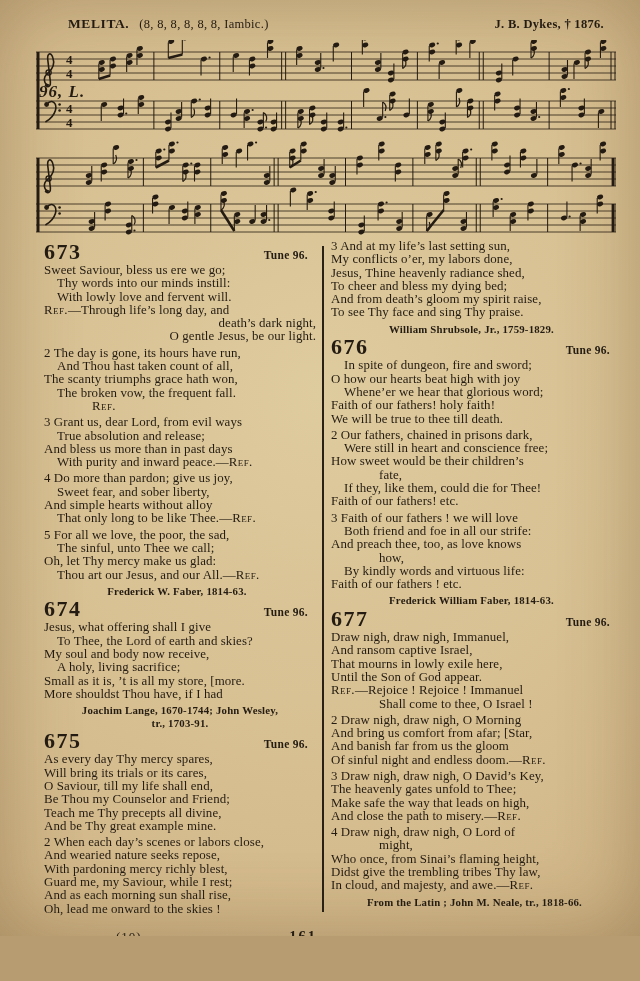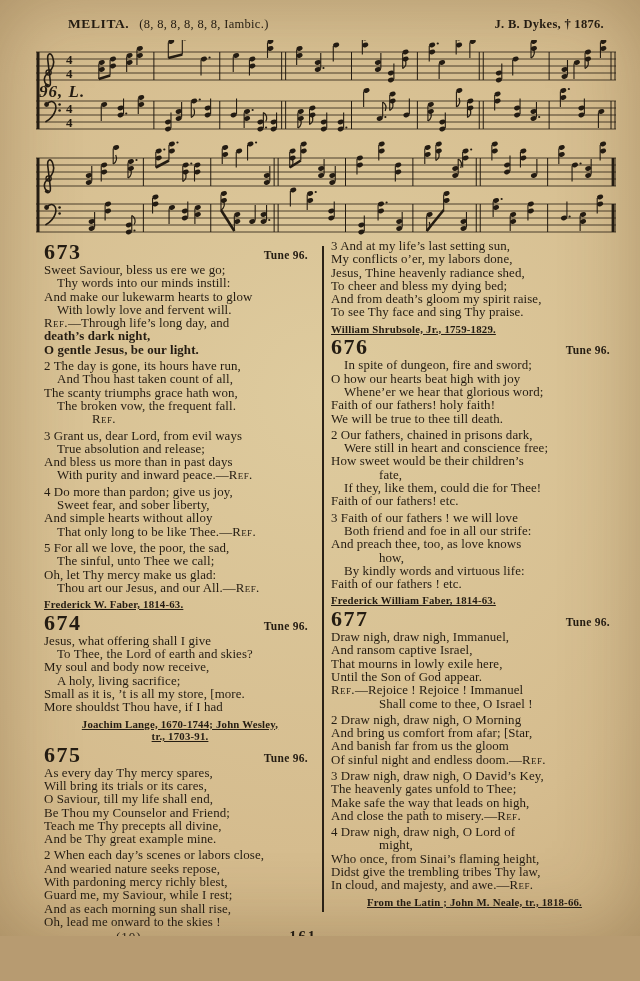--- a/index.html
+++ b/index.html
@@ -28,25 +28,25 @@
   .colL{width:272px;overflow:hidden;}
   .divider{width:2px;background:#2a2116;margin:6px 7px 24px 6px;}
   .colR{flex:1;overflow:hidden;}
   .hymn-heading{display:flex;justify-content:space-between;align-items:baseline;margin:1px 0 2px;}
   .hymn-number{font-size:22px;line-height:21px;font-weight:bold;letter-spacing:1.5px;}
   .tune-label{font-size:11.5px;font-weight:bold;padding-right:8px;letter-spacing:.3px;}
   .stanza{margin:0 0 3px 0;}
   .line{font-size:12.9px;line-height:13.3px;white-space:nowrap;letter-spacing:.1px;}
   .i1{padding-left:13px;}
   .i2{padding-left:48px;white-space:normal;}
-  .ctr{text-align:left;white-space:normal;font-weight:bold;}
+  .ctr{text-align:right;white-space:normal;}
   .ref{font-variant:small-caps;letter-spacing:.4px;}
   .attr{font-size:10.8px;line-height:12.6px;font-weight:bold;letter-spacing:.2px;}
-  .attr.r{text-align:left;padding-right:6px;text-decoration:underline;}
-  .attr.c{text-align:center;text-decoration:underline;}
+  .attr.r{text-align:center;padding-right:6px;}
+  .attr.c{text-align:center;}
   
   .sig{position:absolute;left:116px;top:929px;font-size:13px;letter-spacing:1px;}
   .pageno{position:absolute;left:303px;top:928px;transform:translateX(-50%);font-size:14.5px;font-weight:bold;letter-spacing:2px;}
 </style>
 </head>
 <body>
 
 <div class="page">
 
   <div class="hdr">
@@ -521,21 +521,20 @@
 
   <div class="cols">
     <div class="colL" id="col-left">
         <div class="hymn-heading">
           <span class="hymn-number">673</span>
           <span class="tune-label">Tune 96.</span>
         </div>
         <div class="stanza">
           <div class="line">Sweet Saviour, bless us ere we go;</div>
           <div class="line i1">Thy words into our minds instill:</div>
-          <div class="line">And make our lukewarm hearts to glow</div>
           <div class="line i1">With lowly love and fervent will.</div>
           <div class="line"><span class="ref">Ref.</span>—Through life’s long day, and</div>
           <div class="line ctr">death’s dark night,</div>
           <div class="line ctr">O gentle Jesus, be our light.</div>
         </div>
         <div class="stanza">
           <div class="line">2 The day is gone, its hours have run,</div>
           <div class="line i1">And Thou hast taken count of all,</div>
           <div class="line">The scanty triumphs grace hath won,</div>
           <div class="line i1">The broken vow, the frequent fall.</div>

